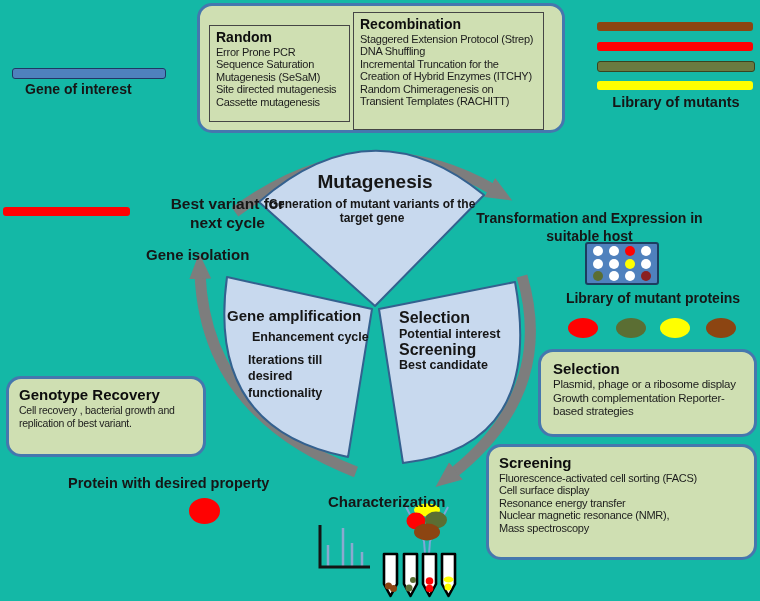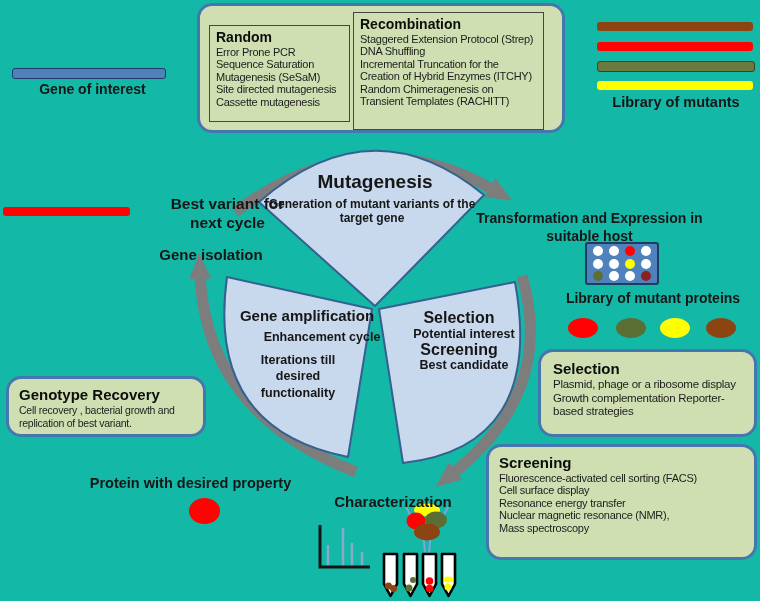--- a/index.html
+++ b/index.html
@@ -2,21 +2,21 @@
 <html><head>
 <meta charset="utf-8">
 <style>
   html,body{margin:0;padding:0;background:#fff;}
   #stage{
     position:relative;width:760px;height:601px;background:#14b8a6;overflow:hidden;
     font-family:"Liberation Sans",sans-serif;color:#111;
   }
   .abs{position:absolute;}
   svg.layer{position:absolute;left:0;top:0;z-index:1;}
-  .txt{position:absolute;z-index:3;color:#161616;text-align:center;}
+  .txt{position:absolute;z-index:3;color:#161616;}
   .b{font-weight:700;}
   .ctr{text-align:center;}
   
   .gbox{
     position:absolute;z-index:2;background:#cfdfb2;border:3px solid #4577ae;
     border-radius:15px;box-sizing:border-box;
   }
   .inner-box{
     position:absolute;background:#cfdfb2;border:1px solid #454545;
     box-sizing:border-box;padding:3px 6px;
@@ -137,21 +137,21 @@
 
   <div class="gbox" style="left:486px;top:444px;width:271px;height:116px;padding:7px 10px;">
     <div class="box-title" style="font-size:15px;">Screening</div>
     <div class="box-line">Fluorescence-activated cell sorting (FACS)</div>
     <div class="box-line">Cell surface display</div>
     <div class="box-line">Resonance energy transfer</div>
     <div class="box-line">Nuclear magnetic resonance (NMR),</div>
     <div class="box-line">Mass spectroscopy</div>
   </div>
 
-  <div class="gbox" style="left:6px;top:376px;width:200px;height:61px;padding:7px 10px;">
+  <div class="gbox" style="left:6px;top:376px;width:200px;height:81px;padding:7px 10px;">
     <div class="box-title" style="font-size:15px;">Genotype Recovery</div>
     <div class="box-line" style="font-size:10.5px;line-height:1.2;">Cell recovery , bacterial growth and replication of best variant.</div>
   </div>
 
   <div class="txt b" style="left:68px;top:475px;width:245px;font-size:14.5px;">Protein with desired property</div>
   <div class="oval" style="left:189px;top:498px;width:31px;height:26px;background:#ff0202;"></div>
 
   <div class="txt b" style="left:328px;top:493px;width:130px;font-size:15px;">Characterization</div>
 
   <svg class="abs" style="left:314px;top:521px;z-index:2;" width="62" height="52" viewBox="0 0 62 52">

